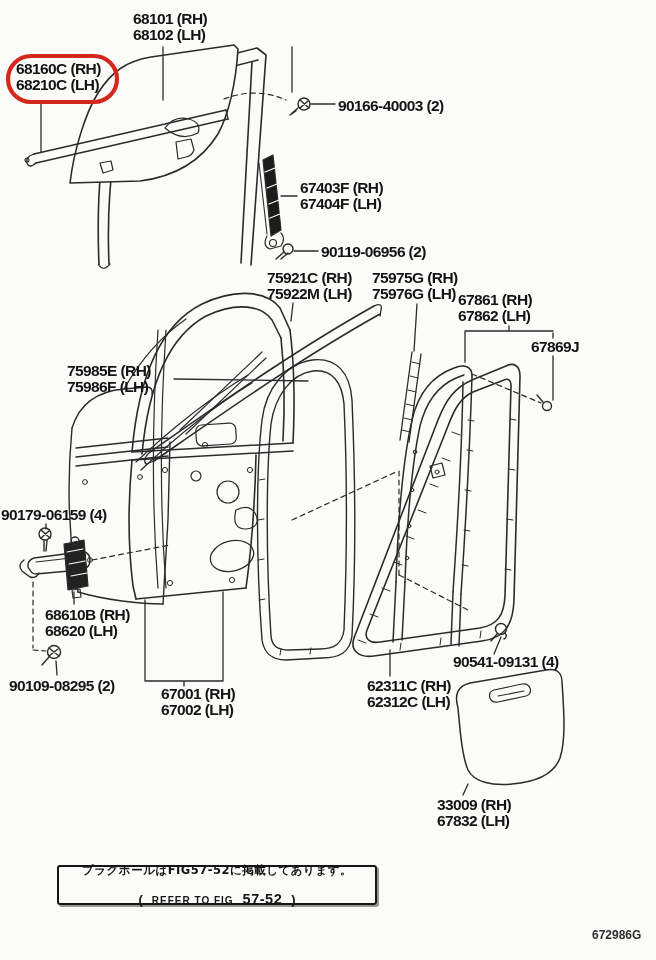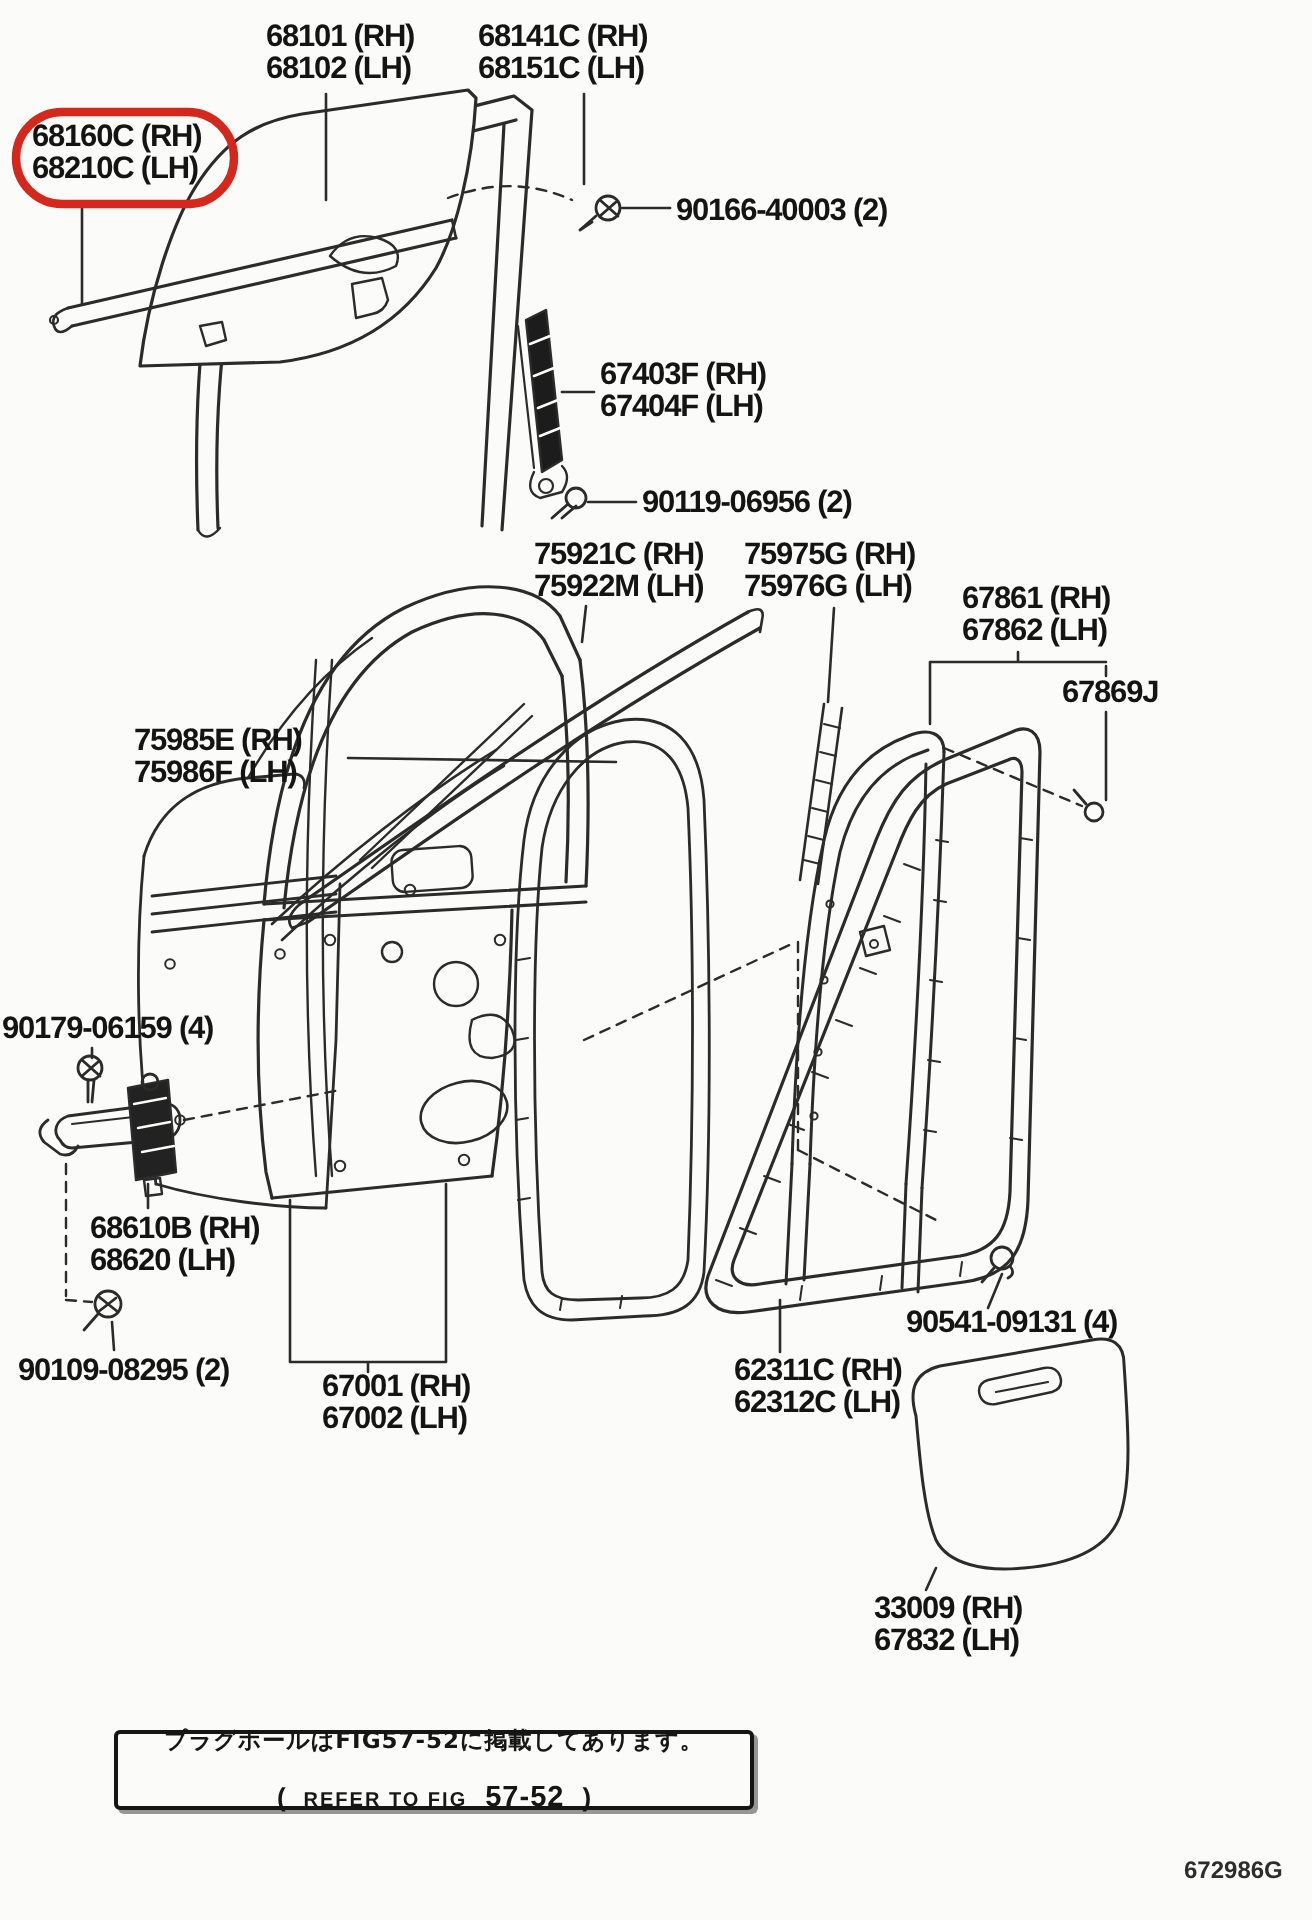--- a/index.html
+++ b/index.html
@@ -228,24 +228,20 @@
     <path d="M 468,784 L 463,795"></path>
   </g>
 
   <rect x="8" y="56" width="109" height="46" rx="23" ry="23" stroke="#d4281c" stroke-width="4.2"></rect>
 </svg>
 
 <div class="lbl" style="left:133px;top:11px">
   <span>68101 (RH)</span>
   <span>68102 (LH)</span>
 </div>
-<div class="lbl" style="left:239px;top:11px">
-  <span>68141C (RH)</span>
-  <span>68151C (LH)</span>
-</div>
 <div class="lbl" style="left:16px;top:61px">
   <span>68160C (RH)</span>
   <span>68210C (LH)</span>
 </div>
 <div class="lbl" style="left:338px;top:98px">
   <span>90166-40003 (2)</span>
 </div>
 <div class="lbl" style="left:300px;top:180px">
   <span>67403F (RH)</span>
   <span>67404F (LH)</span>
@@ -254,21 +250,21 @@
   <span>90119-06956 (2)</span>
 </div>
 <div class="lbl" style="left:267px;top:270px">
   <span>75921C (RH)</span>
   <span>75922M (LH)</span>
 </div>
 <div class="lbl" style="left:372px;top:270px">
   <span>75975G (RH)</span>
   <span>75976G (LH)</span>
 </div>
-<div class="lbl" style="left:481px;top:292px">
+<div class="lbl" style="left:458px;top:292px">
   <span>67861 (RH)</span>
   <span>67862 (LH)</span>
 </div>
 <div class="lbl" style="left:531px;top:339px">
   <span>67869J</span>
 </div>
 <div class="lbl" style="left:67px;top:363px">
   <span>75985E (RH)</span>
   <span>75986F (LH)</span>
 </div>

